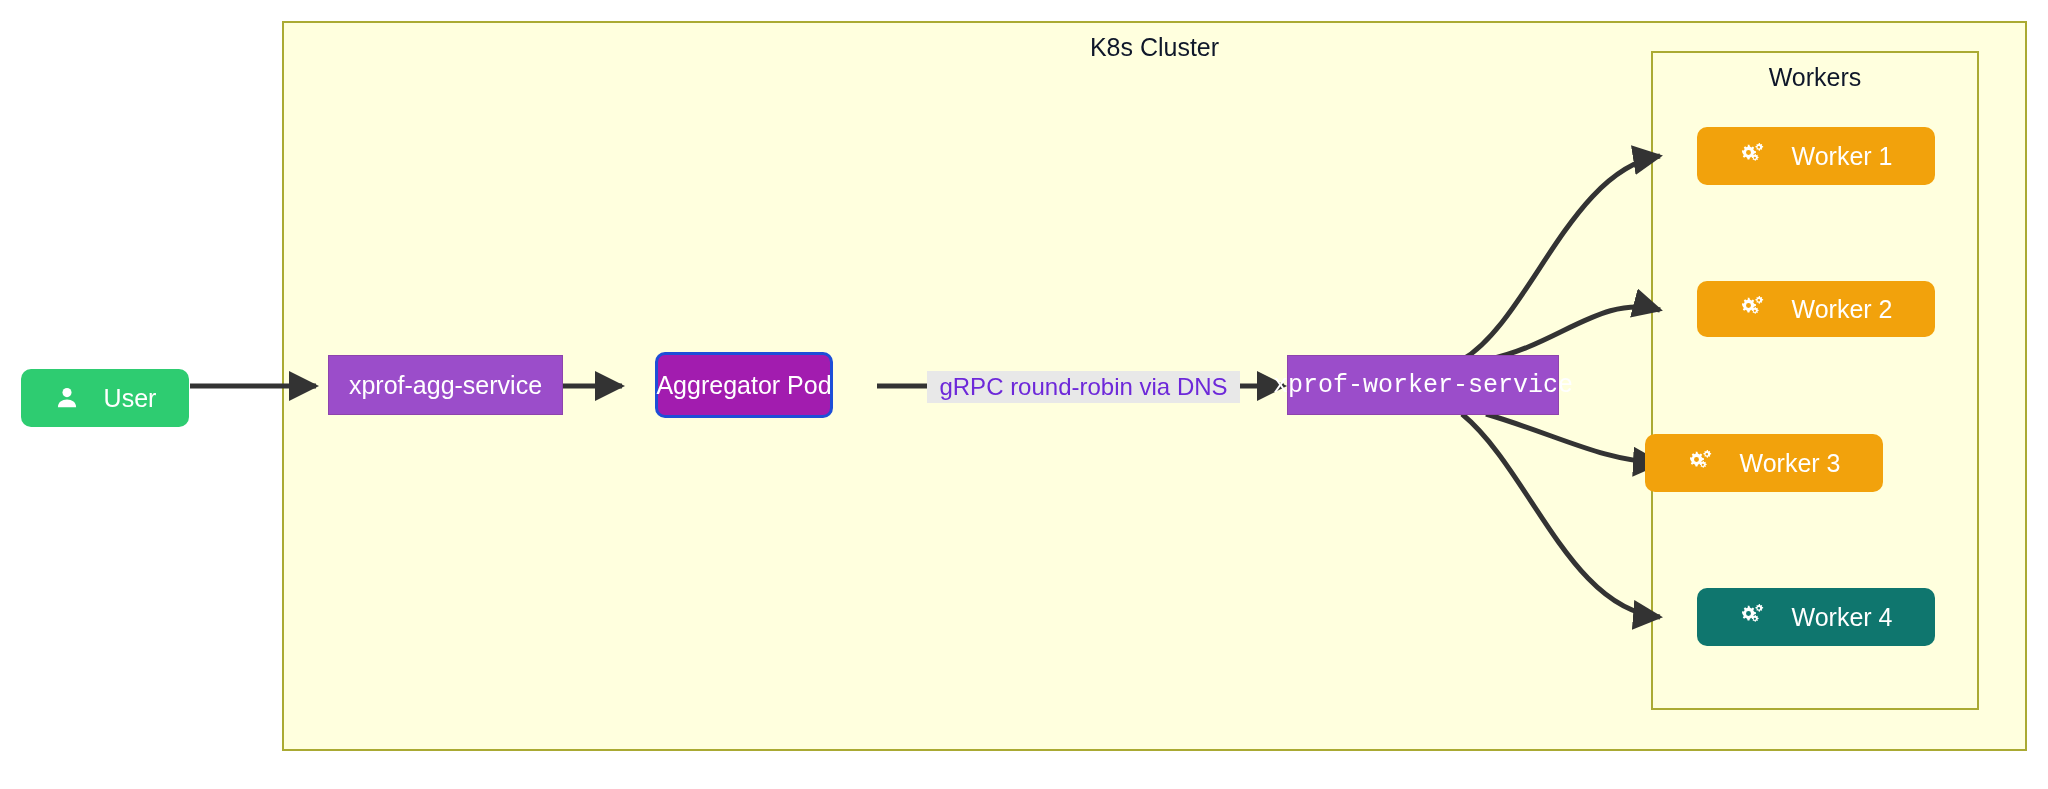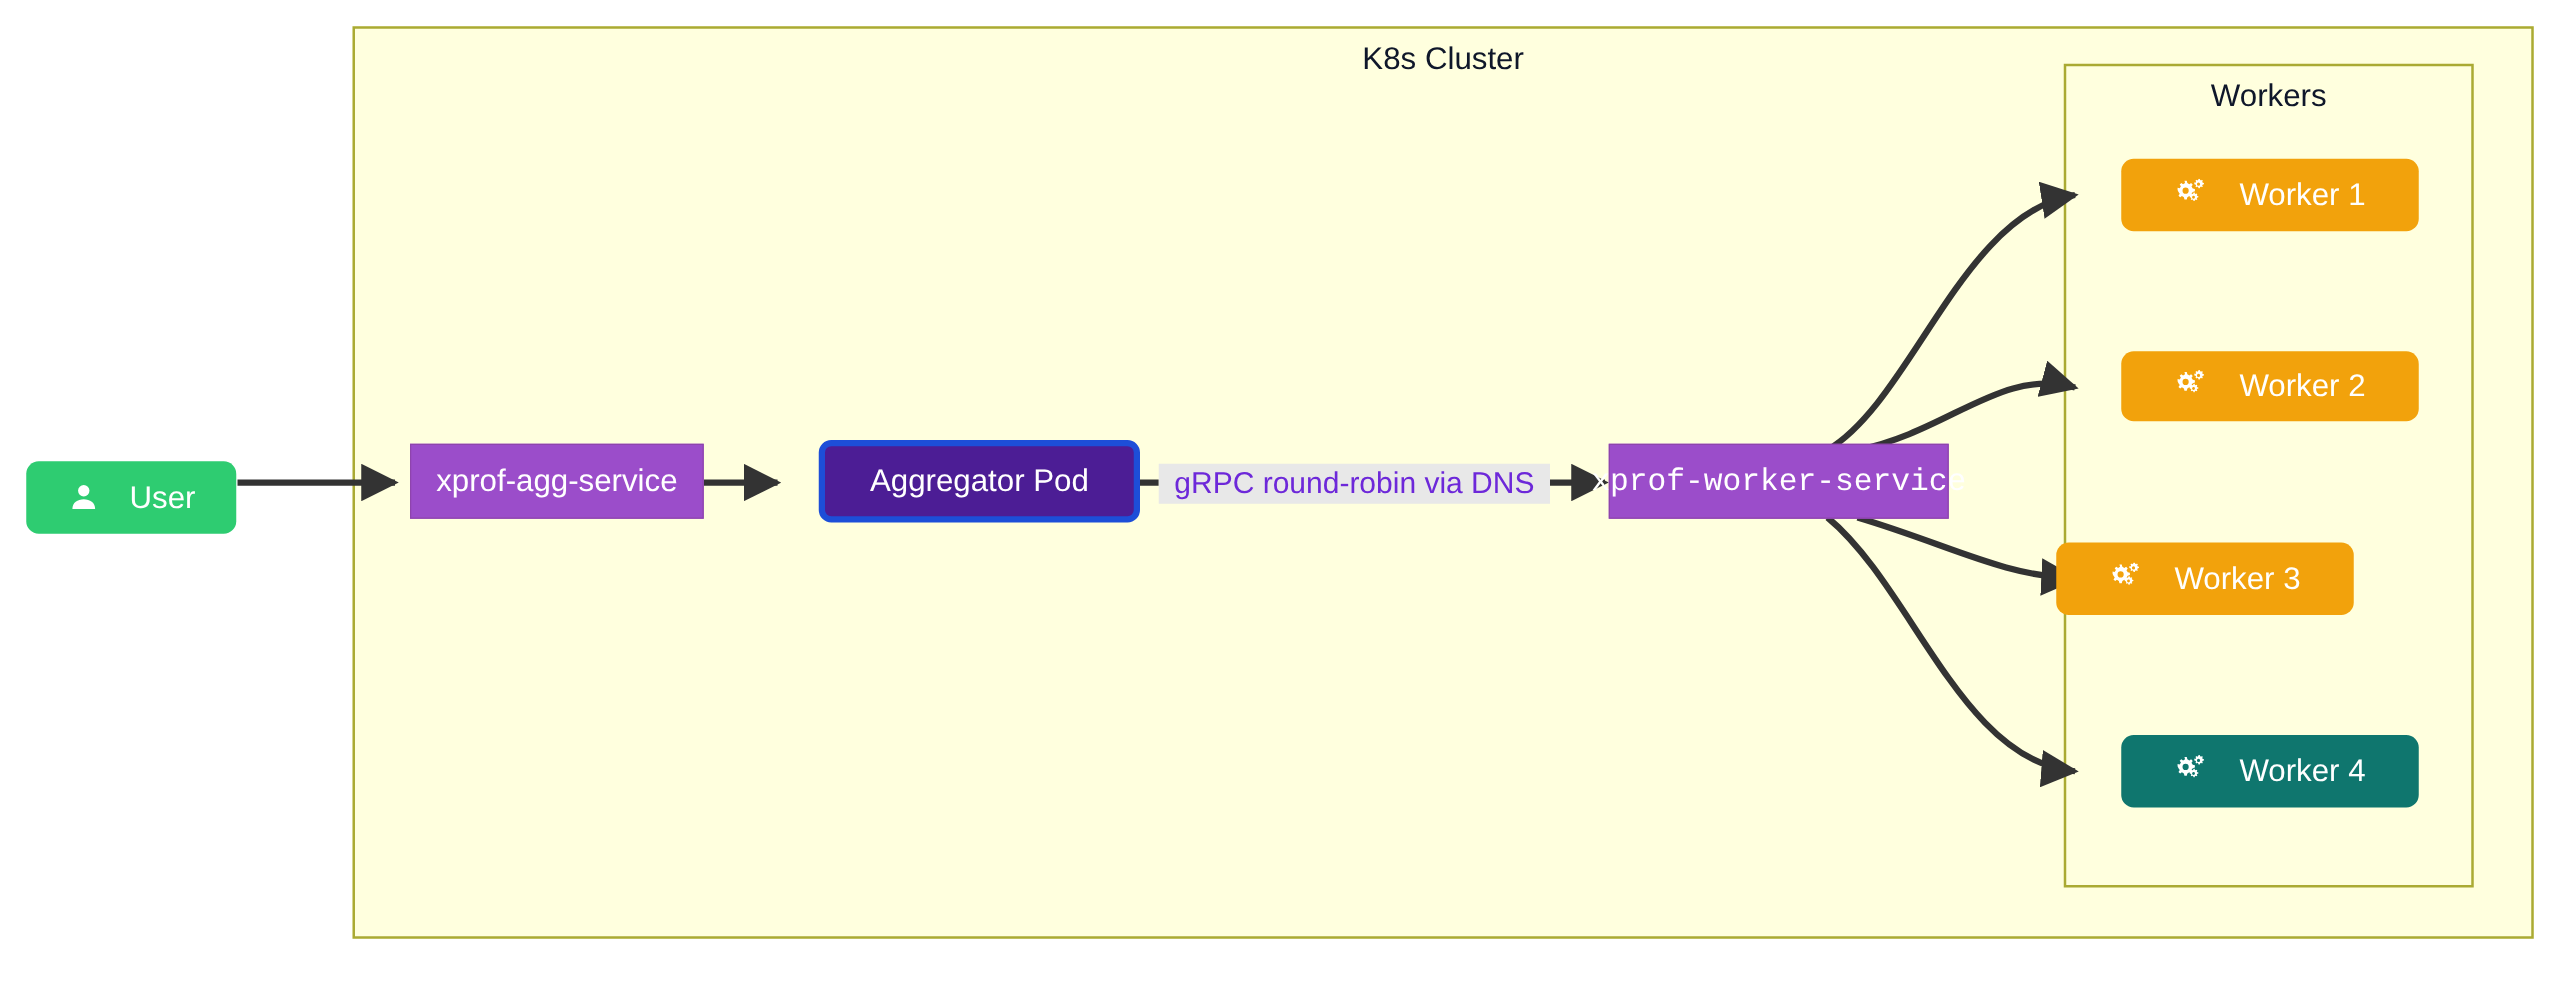--- a/index.html
+++ b/index.html
@@ -136,21 +136,21 @@
         <path d="M3.6 20.5 C3.6 15.8 7.4 13.3 12 13.3 C16.6 13.3 20.4 15.8 20.4 20.5 Z" fill="#ffffff"></path>
       </svg>
     </span>
     <span class="node-label">User</span>
   </div>
 
   <div class="node rect" style="left:328px; top:355px; width:235px; height:60px; background:#9b4dca; border:1px solid #8e44ad;">
     <span class="node-label">xprof-agg-service</span>
   </div>
 
-  <div class="node round" style="left:655px; top:352px; width:257px; height:66px; background:#4c1d95; border:5px solid #1d4ed8;">
+  <div class="node round" style="left:655px; top:352px; width:178px; height:66px; background:#a21caf; border:3px solid #1d4ed8;">
     <span class="node-label">Aggregator Pod</span>
   </div>
 
   <div class="node rect" style="left:1287px; top:355px; width:272px; height:60px; background:#9b4dca; border:1px solid #8e44ad;font-family:Liberation Mono, monospace;">
     <span class="node-label">xprof-worker-service</span>
   </div>
 
   <div class="node round" style="left:1697px; top:127px; width:238px; height:58px; background:#f2a20c;">
     <span class="icon-slot">
       <svg width="28" height="26" viewBox="0 0 28 26" aria-hidden="true">

